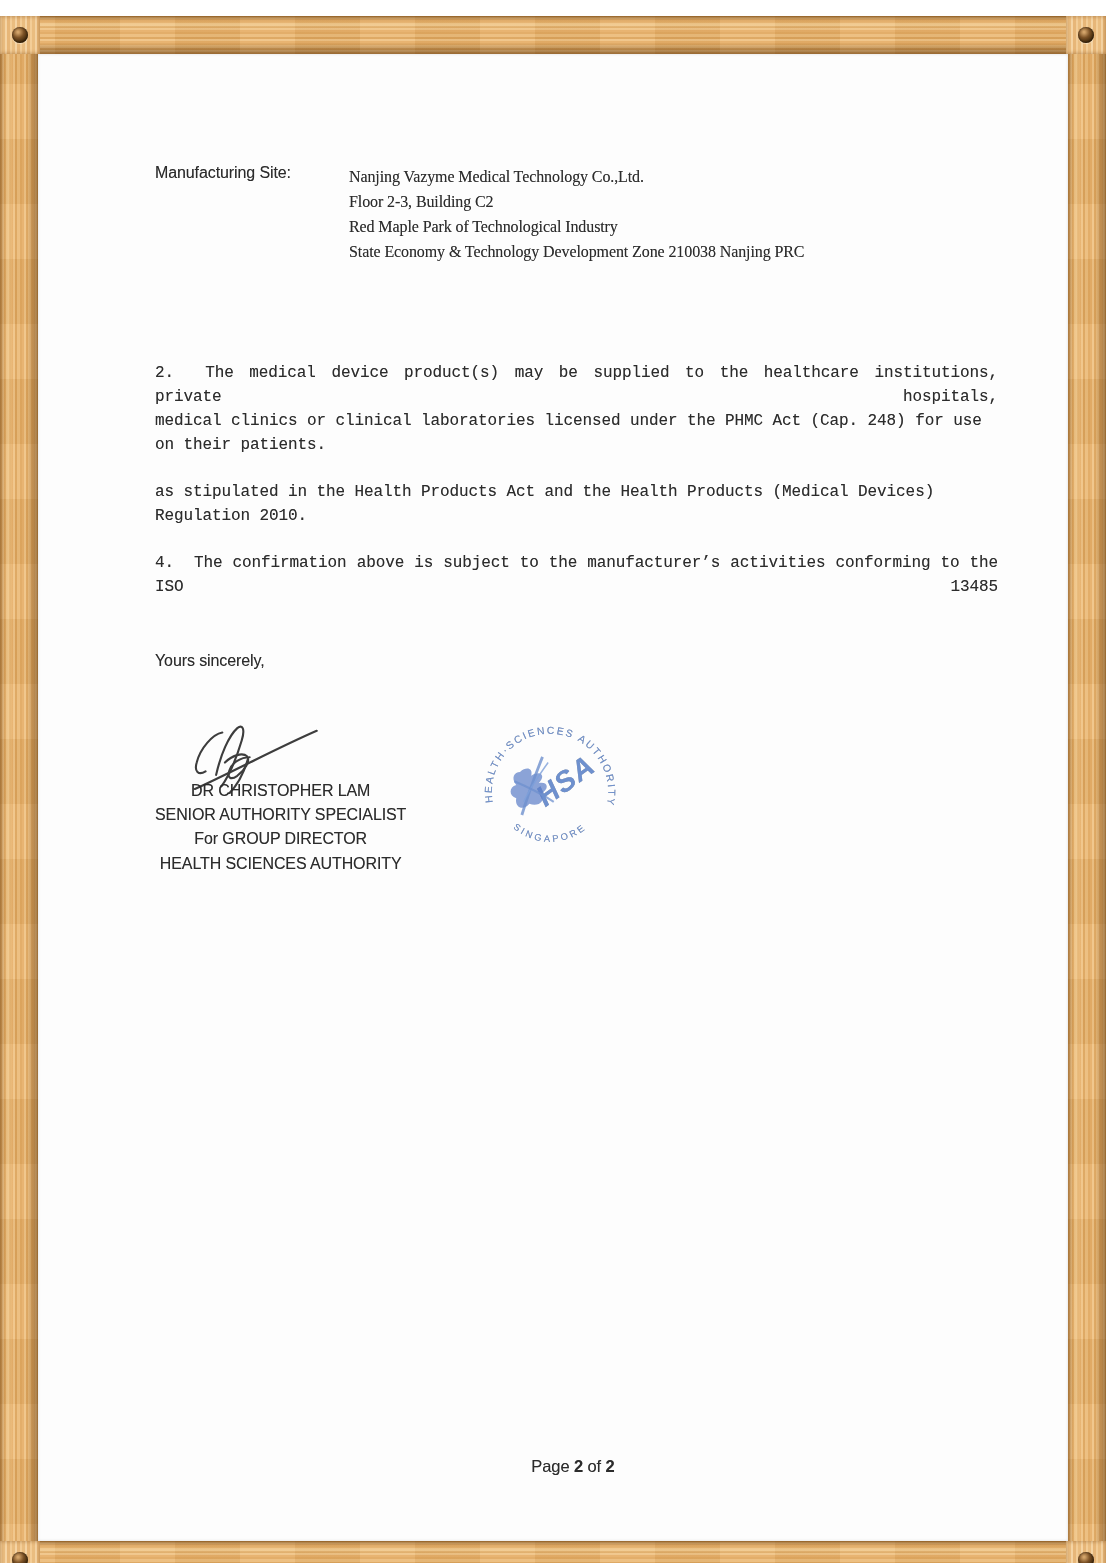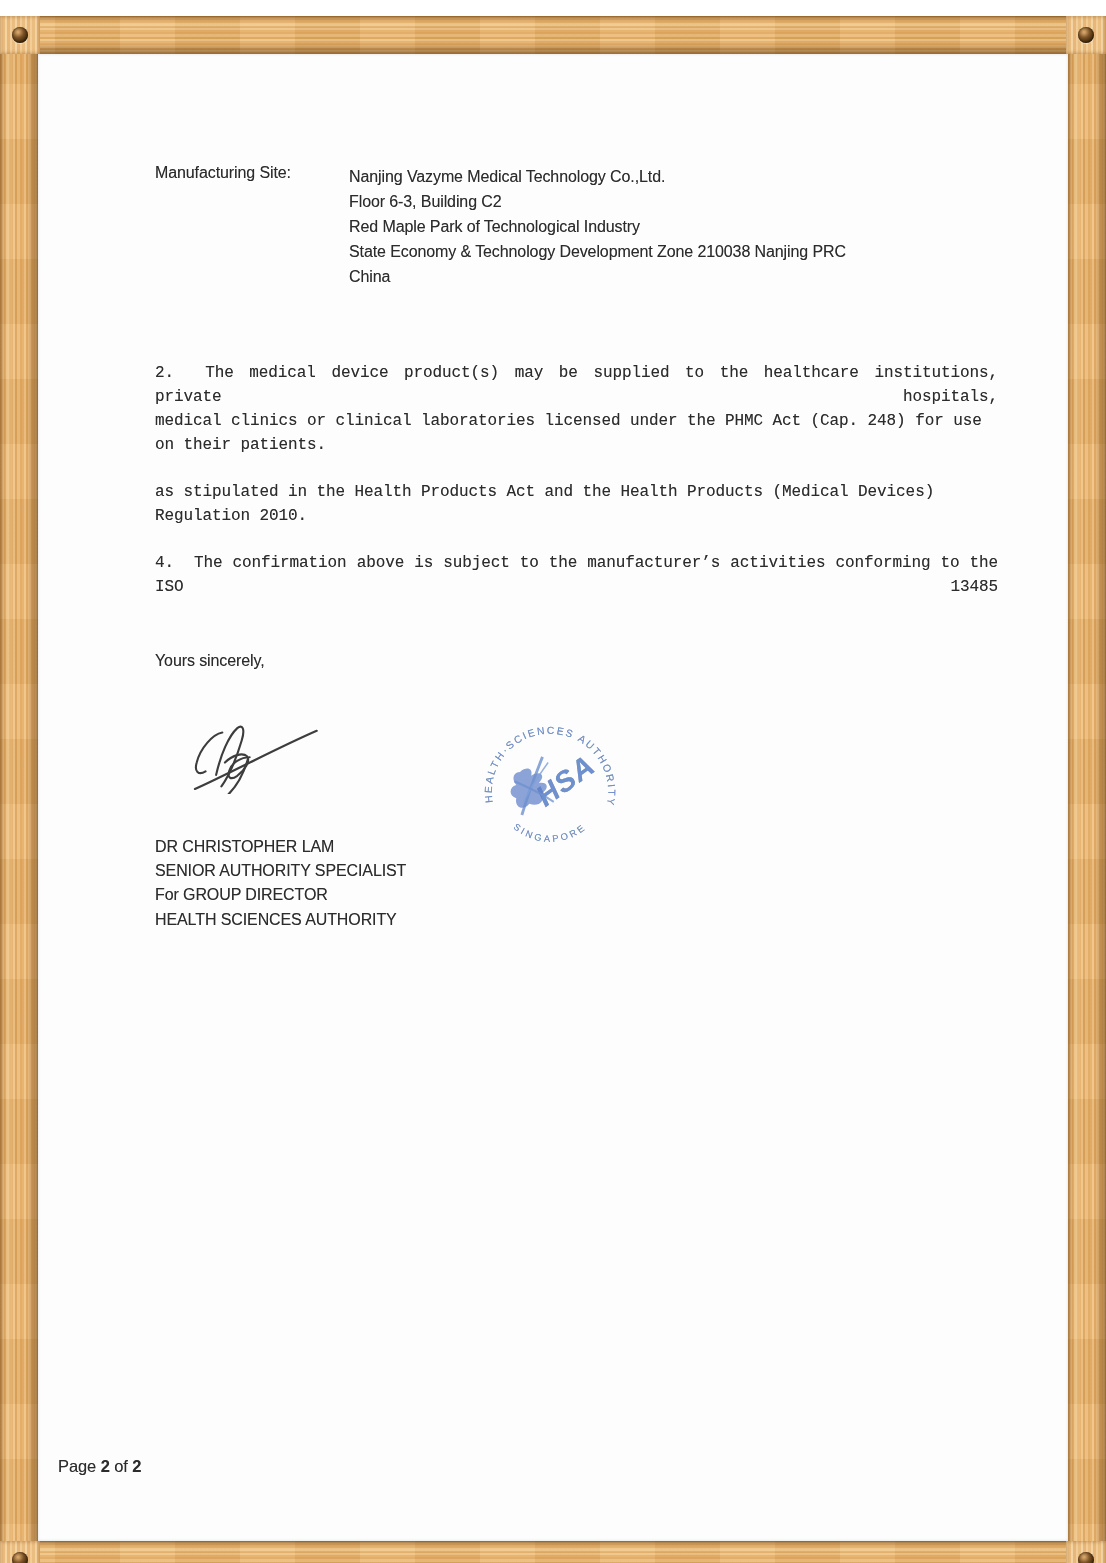--- a/index.html
+++ b/index.html
@@ -49,32 +49,32 @@
   .page{
     position:absolute;left:38px;top:38px;width:1030px;height:1487px;
     background:#fdfdfd;
     box-shadow:inset 0 0 3px rgba(0,0,0,.14);
     color:#2c2c2c;font-size:16px;letter-spacing:-0.1px;
     text-shadow:0 0 .5px rgba(44,44,44,.45);
   }
   .mfg{position:absolute;top:110px;left:117px;}
   .mfg-label{position:absolute;left:0;top:0;white-space:nowrap;}
   .mfg-lines{margin-left:194px;line-height:25px;}
-  .mfg-lines .aline{white-space:nowrap;}
+  .mfg-lines .aline{white-space:nowrap;font-family:Liberation Serif, serif;}
   .paras{position:absolute;top:307px;left:117px;width:843px;line-height:24px;font-family:Liberation Mono, monospace;}
   .para{margin:0 0 23px 0;padding:0;}
   .pline{display:block;}
   .pline.just{text-align:justify;text-align-last:justify;}
   .closing{position:absolute;top:598px;left:117px;}
   .signature{position:absolute;left:134px;top:655px;}
   .stamp{position:absolute;left:437px;top:656px;opacity:.88;}
   .stamp text{font-family:"Liberation Sans",sans-serif;}
-  .sigblock{position:absolute;top:781px;left:117px;line-height:24.2px;}
+  .sigblock{position:absolute;top:725px;left:117px;line-height:24.2px;text-align:center;}
   .sigblock .for-word{}
-  .footer{position:absolute;top:1403px;left:20px;width:1030px;text-align:left;font-size:16.5px;}
+  .footer{position:absolute;top:1403px;left:20px;width:1030px;text-align:center;font-size:16.5px;}
   .footer b{font-weight:700;}
 </style>
 </head>
 <body>
 
 <div class="canvas">
 
   <div class="frame-strip frame-top"></div>
   <div class="frame-strip frame-bottom"></div>
   <div class="frame-strip frame-left"></div>
@@ -91,24 +91,23 @@
   <div class="corner br">
       <span class="screw"></span>
     </div>
 
   <div class="page">
 
     <div class="mfg">
       <div class="mfg-label">Manufacturing Site:</div>
       <div class="mfg-lines">
         <div class="aline">Nanjing Vazyme Medical Technology Co.,Ltd.</div>
-        <div class="aline">Floor 6-3, Building C2</div>
+        <div class="aline">Floor 2-3, Building C2</div>
         <div class="aline">Red Maple Park of Technological Industry</div>
         <div class="aline">State Economy &amp; Technology Development Zone 210038 Nanjing PRC</div>
-        <div class="aline">China</div>
       </div>
     </div>
 
     <div class="paras">
       <p class="para">
         <span class="pline just">2.&nbsp; The medical device product(s) may be supplied to the healthcare institutions, private hospitals,</span>
         <span class="pline">medical clinics or clinical laboratories licensed under the PHMC Act (Cap. 248) for use on their patients.</span>
       </p>
       <p class="para">
         <span class="pline">as stipulated in the Health Products Act and the Health Products (Medical Devices) Regulation 2010.</span>

